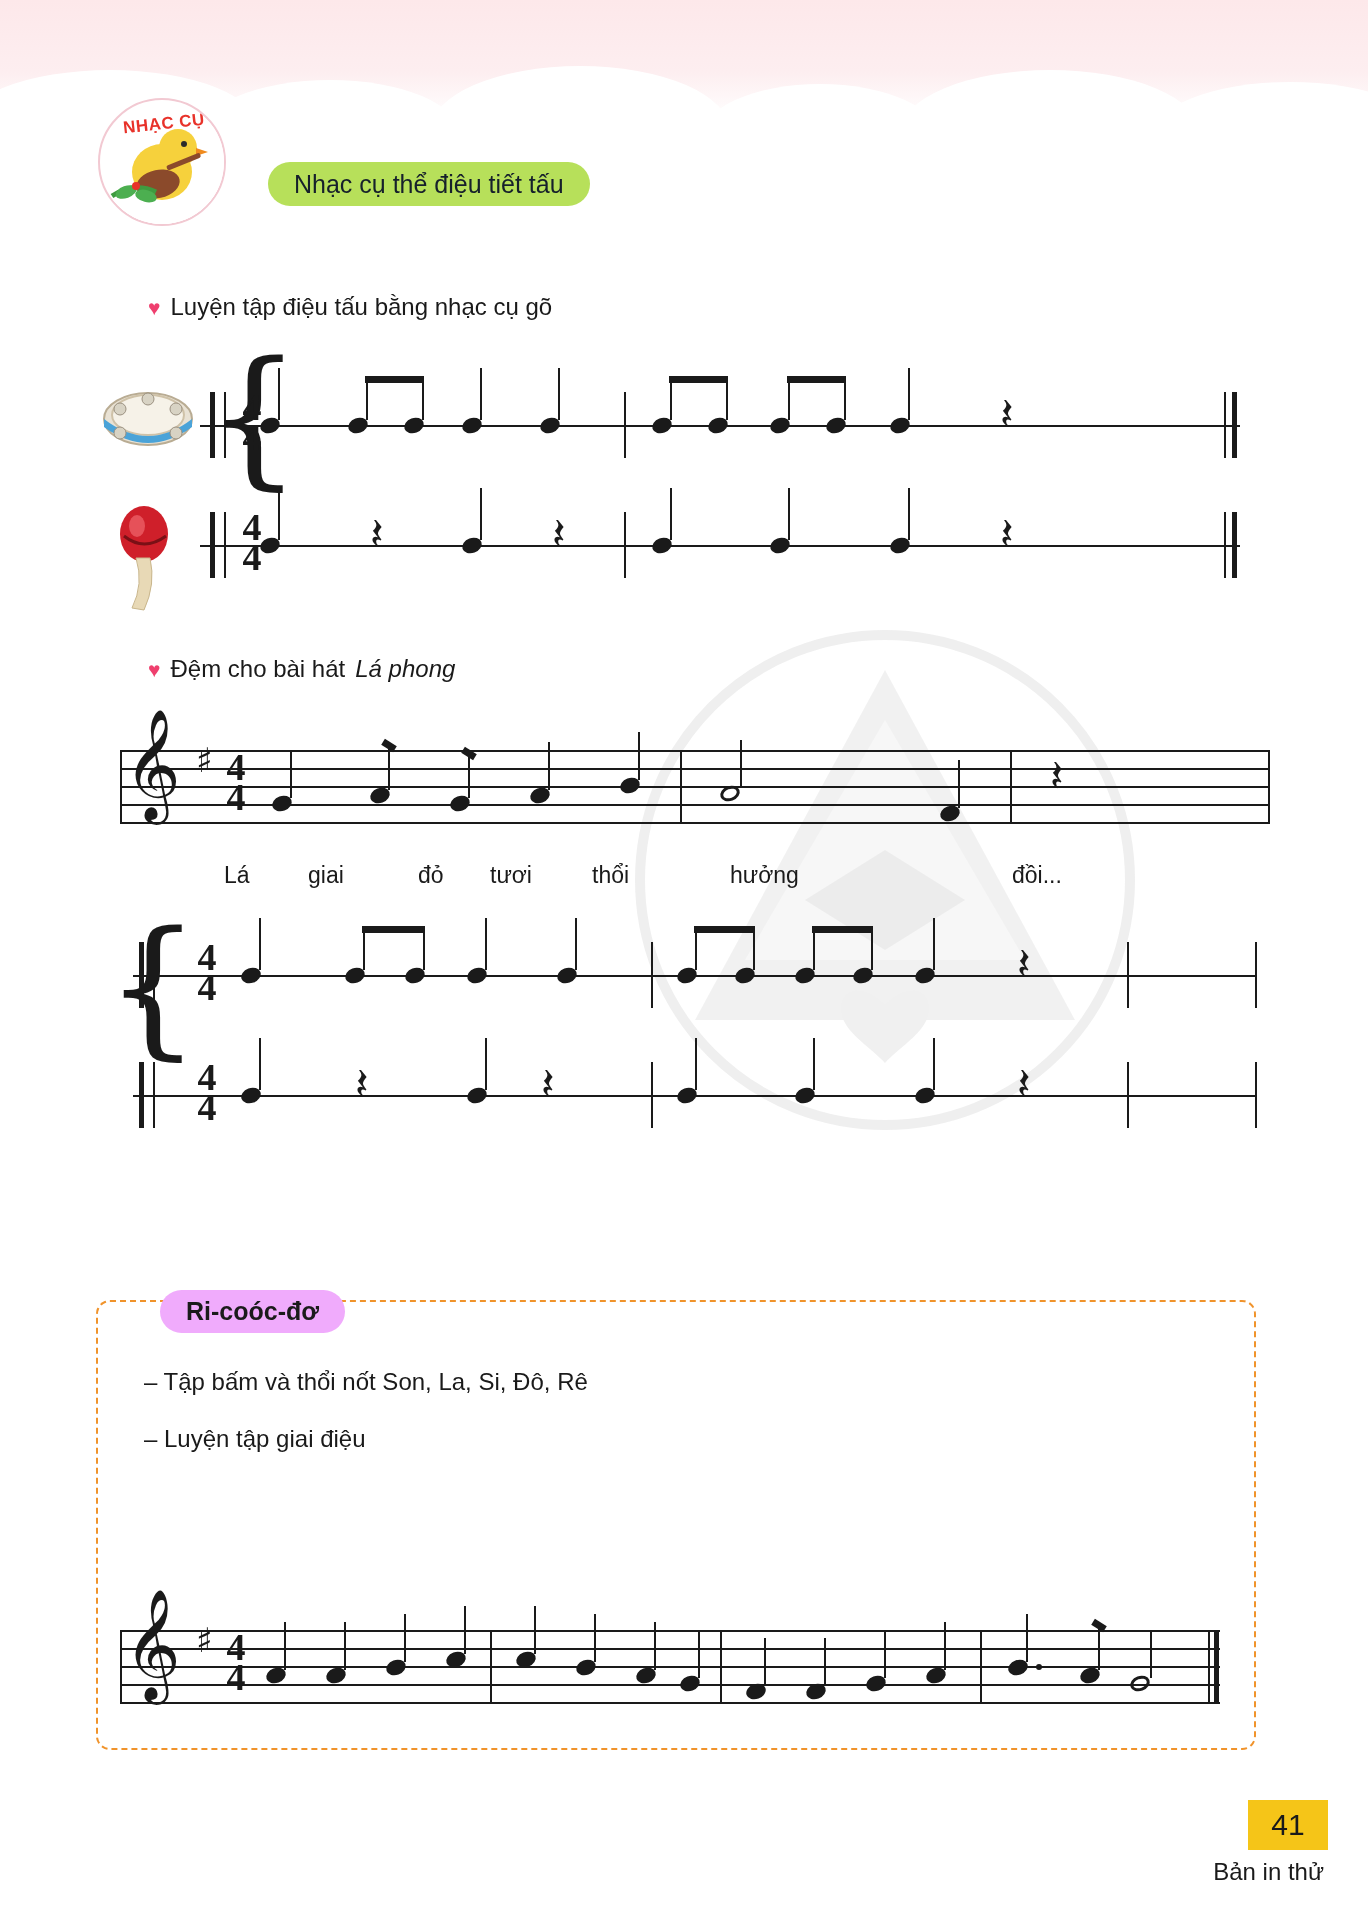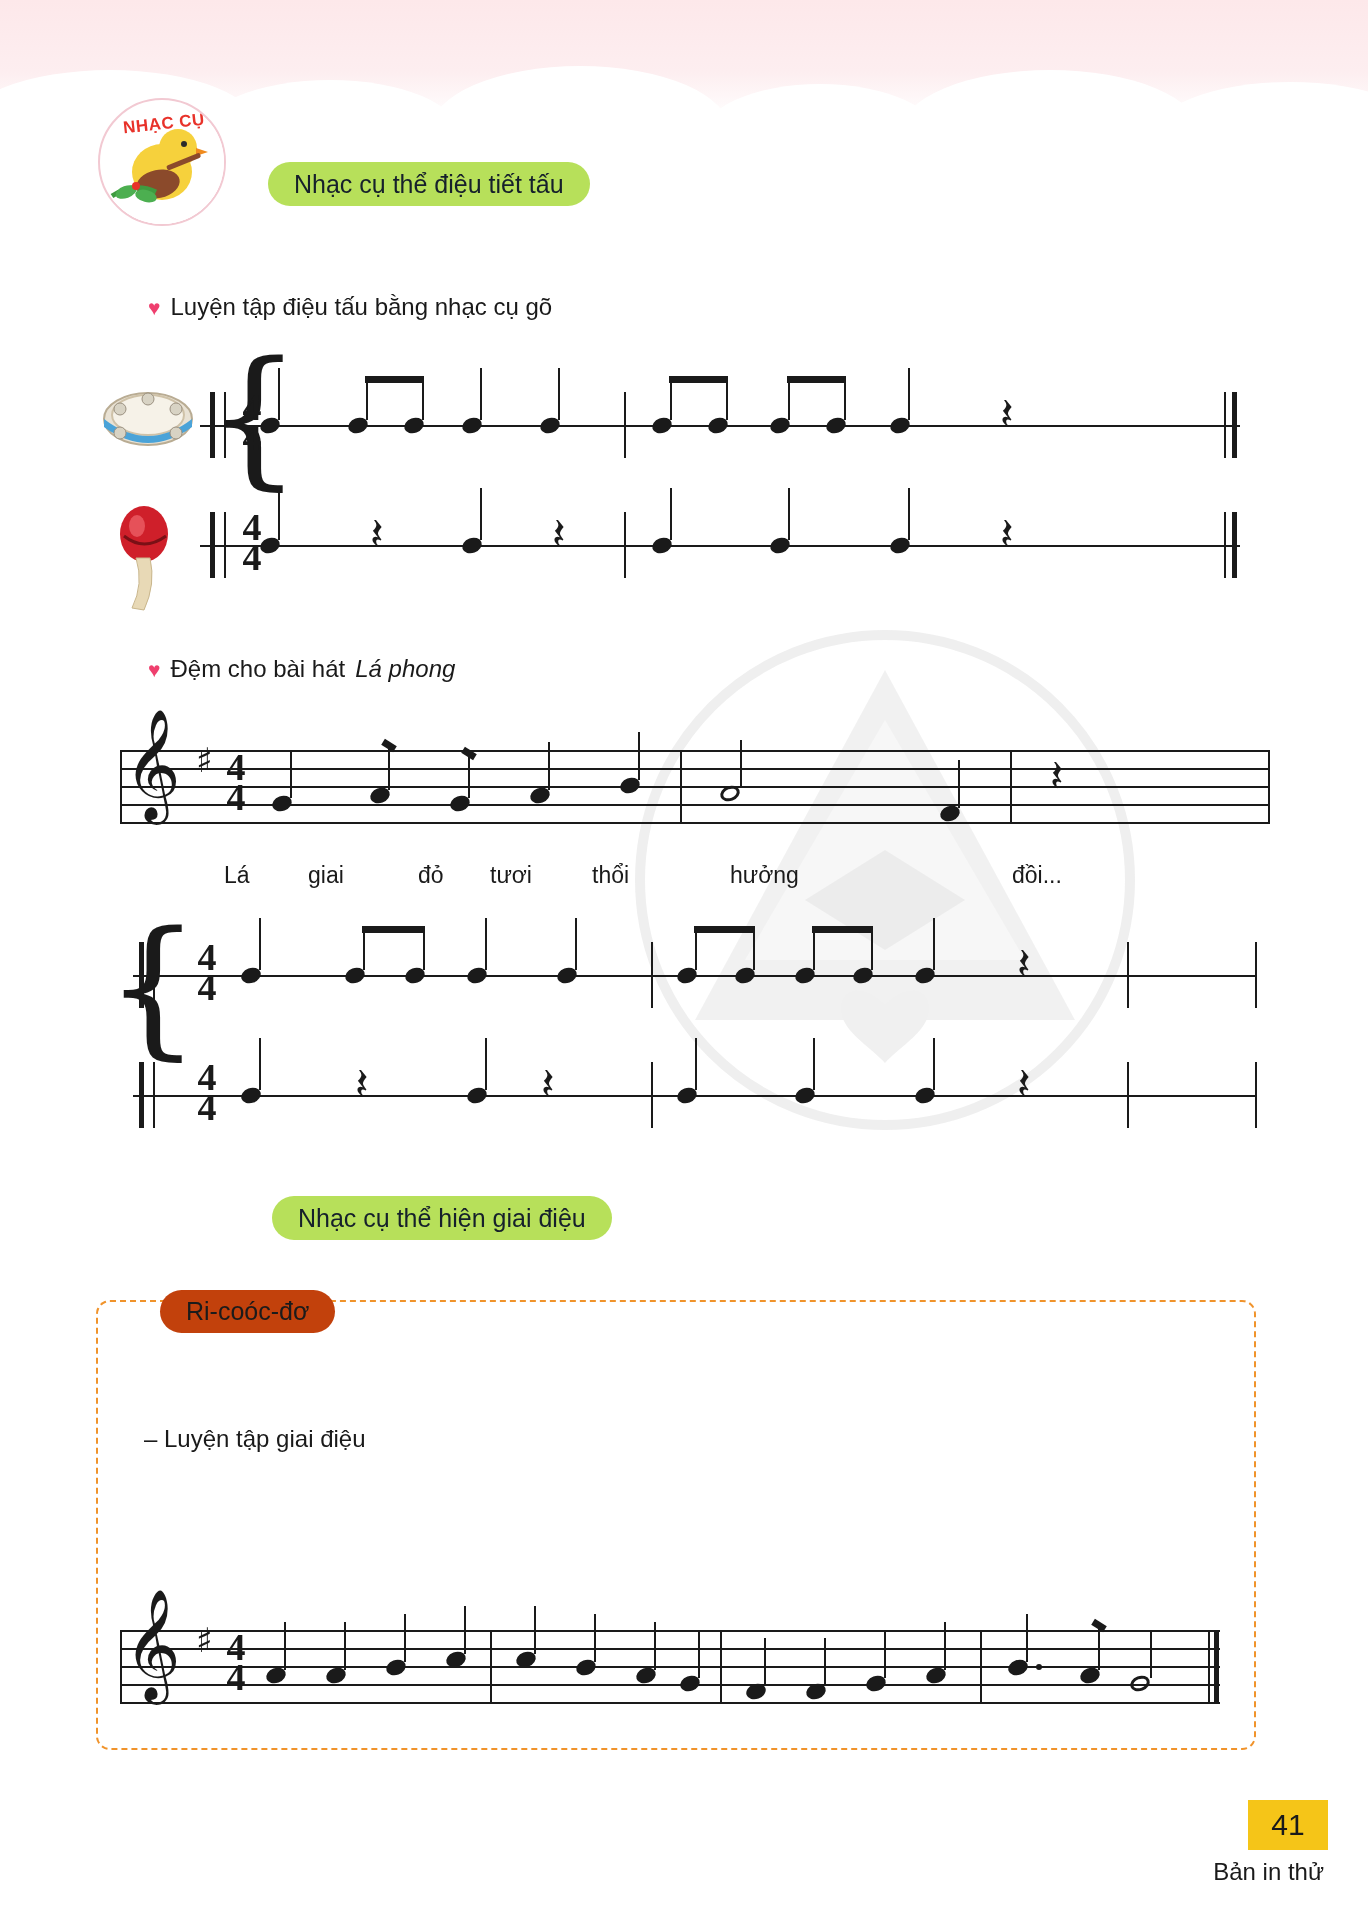--- a/index.html
+++ b/index.html
@@ -128,22 +128,22 @@
   .brace { position:absolute; font-size:150px; line-height:1; color:#1a1a1a;
            font-family:"DejaVu Serif", serif; }
 
   
   .dashed-box {
     position:absolute; left:96px; top:1300px; width:1160px; height:450px;
     border:2.5px dashed #f0932b; border-radius:14px;
   }
   .orange-pill {
     position:absolute; left:160px; top:1290px;
-    background:#c2410c; color:#1b1b1b; font-size:25px;
-    border-radius:22px; padding:7px 26px; white-space:nowrap;
+    background:#f0abfc; color:#1b1b1b; font-size:25px;
+    border-radius:22px; padding:7px 26px; white-space:nowrap;font-weight:bold;
   }
   .dash-line {
     position:absolute; font-size:24px; color:#1a1a1a; white-space:nowrap;
   }
   #dl1 { left:144px; top:1368px; }
   #dl2 { left:144px; top:1425px; }
 
   .title-blue {
     position:absolute; width:1160px; left:96px; top:1478px;
     text-align:center; color:#1359c9;
@@ -445,25 +445,25 @@
 
     <div class="note-head" style="left:572px; top:168px;"></div>
     <div class="stem" style="left:590px; top:118px; height:52px;"></div>
     <div class="note-head" style="left:690px; top:168px;"></div>
     <div class="stem" style="left:708px; top:118px; height:52px;"></div>
     <div class="note-head" style="left:810px; top:168px;"></div>
     <div class="stem" style="left:828px; top:118px; height:52px;"></div>
     <div class="rest" style="left:912px; top:142px;">𝄽</div>
   </div>
 
-  <div class="pill" id="pill-giai-dieu">Nhạc cụ thể hiện giai điệu</div>
 
   <div class="dashed-box"></div>
   <div class="orange-pill">Ri-coóc-đơ</div>
 
+  <div class="dash-line" id="dl1">– Tập bấm và thổi nốt Son, La, Si, Đô, Rê</div>
   <div class="dash-line" id="dl2">– Luyện tập giai điệu</div>
 
 
   <div class="score" style="left:120px; top:1630px; width:1110px; height:90px;">
     <div class="staff-line" style="top:0px;   width:1100px;"></div>
     <div class="staff-line" style="top:18px;  width:1100px;"></div>
     <div class="staff-line" style="top:36px;  width:1100px;"></div>
     <div class="staff-line" style="top:54px;  width:1100px;"></div>
     <div class="staff-line" style="top:72px;  width:1100px;"></div>
 

